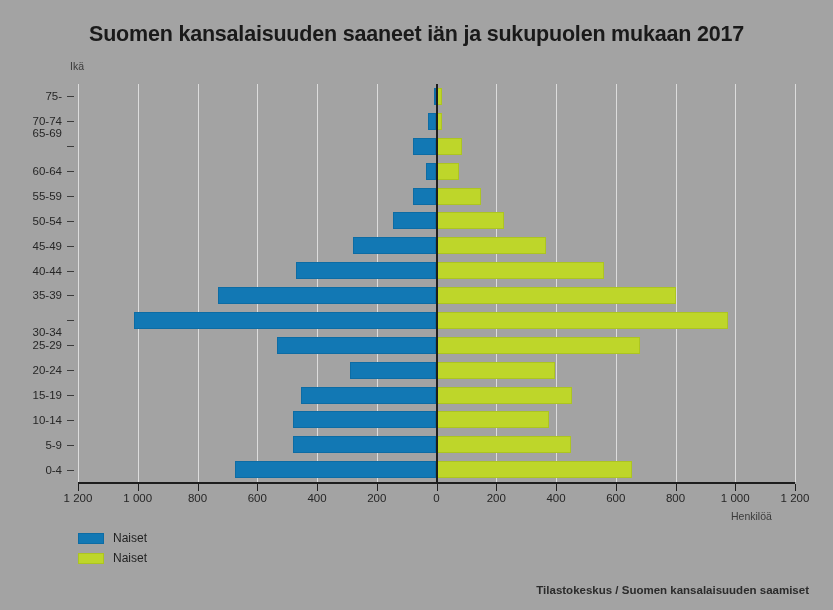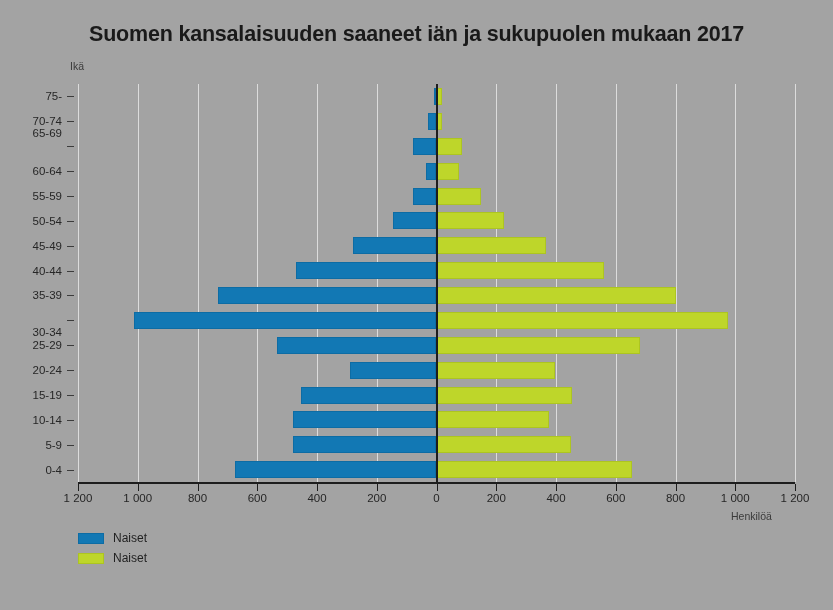--- a/index.html
+++ b/index.html
@@ -343,14 +343,15 @@
       <div class="legend-row">
         <span class="legend-swatch male"></span>
         <span class="legend-label">Naiset</span>
       </div>
       <div class="legend-row">
         <span class="legend-swatch female"></span>
         <span class="legend-label">Naiset</span>
       </div>
     </div>
 
+  <div id="source-note">Tilastokeskus / Suomen kansalaisuuden saamiset</div>
 
 </div>
 
 </body></html>

